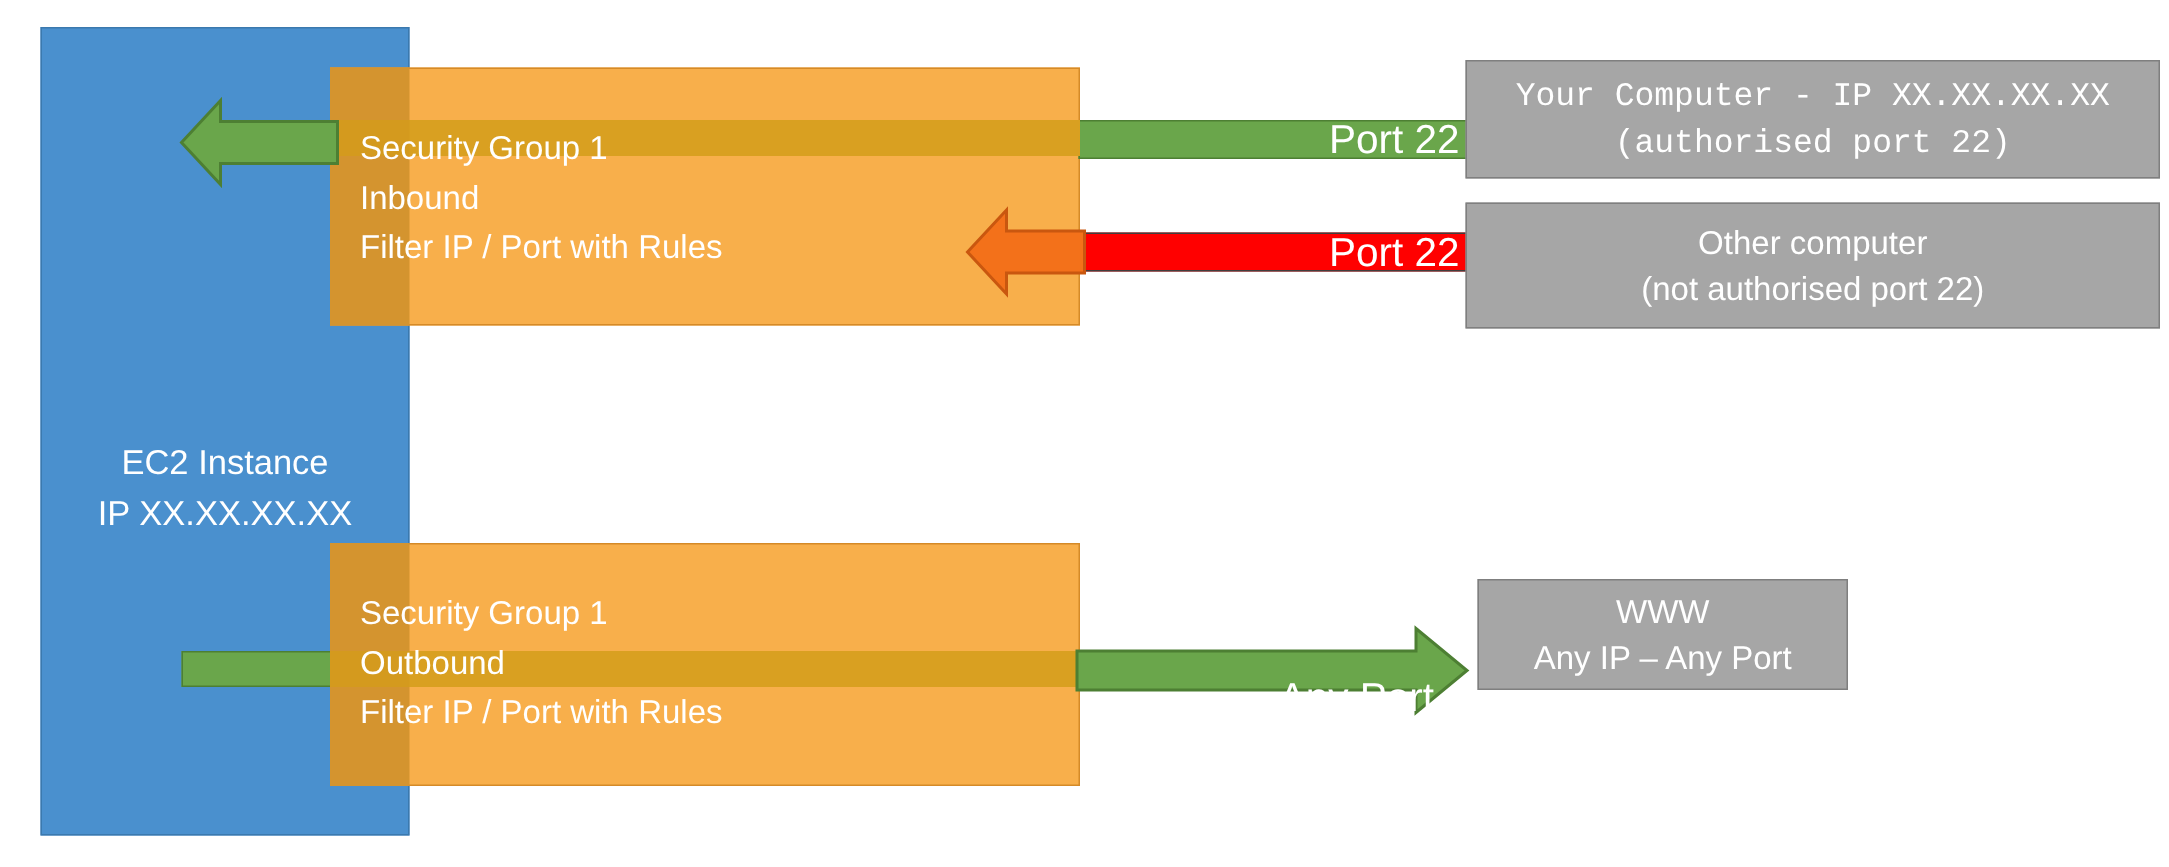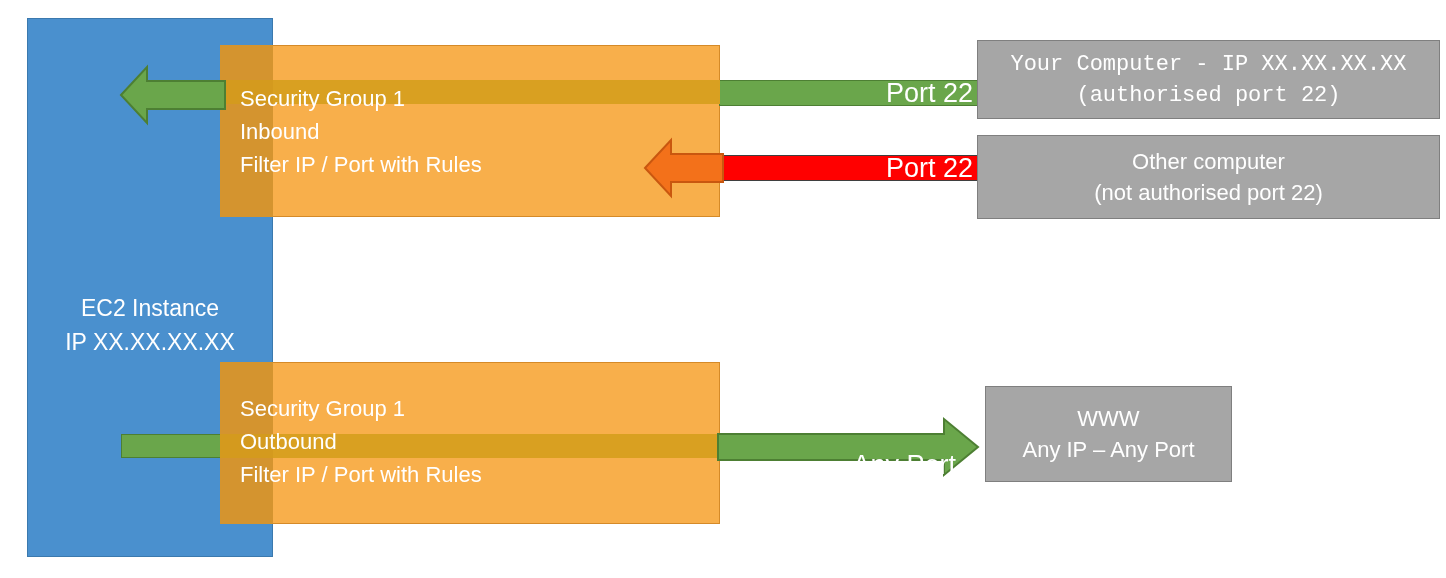--- a/index.html
+++ b/index.html
@@ -187,21 +187,21 @@
     line-height: 31px;
     text-align: center;
     display: flex;
     flex-direction: column;
     justify-content: center;
     white-space: pre-line;
     z-index: 6;
   }
   .grey-your-computer { left: 977px; top: 40px;  width: 463px; height: 79px; font-family: Liberation Mono, monospace; }
   .grey-other-computer{ left: 977px; top: 135px; width: 463px; height: 84px; }
-  .grey-www           { left: 985px; top: 386px; width: 247px; height: 96px; }
+  .grey-www           { left: 985px; top: 386px; width: 247px; height: 74px; }
 
   
   .port-label {
     position: absolute;
     color: #ffffff;
     font-size: 27px;
     line-height: 24px;
     text-align: right;
     z-index: 8;
     pointer-events: none;

